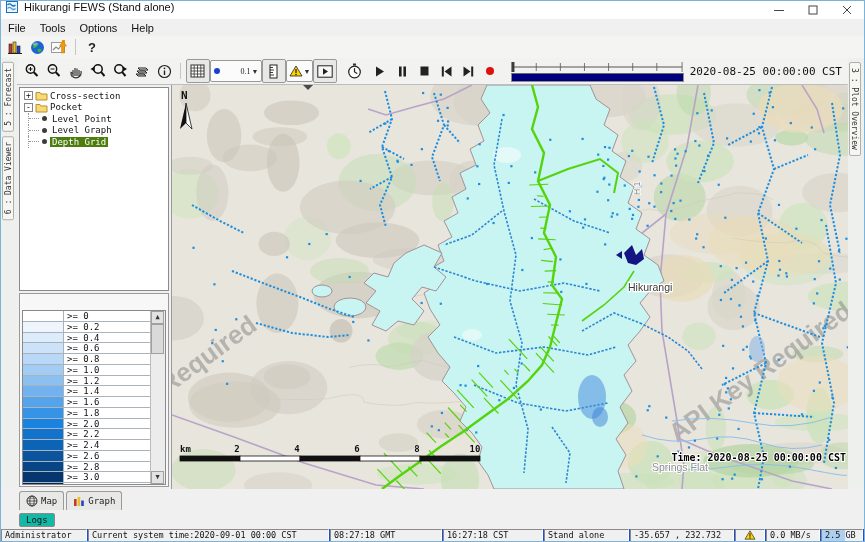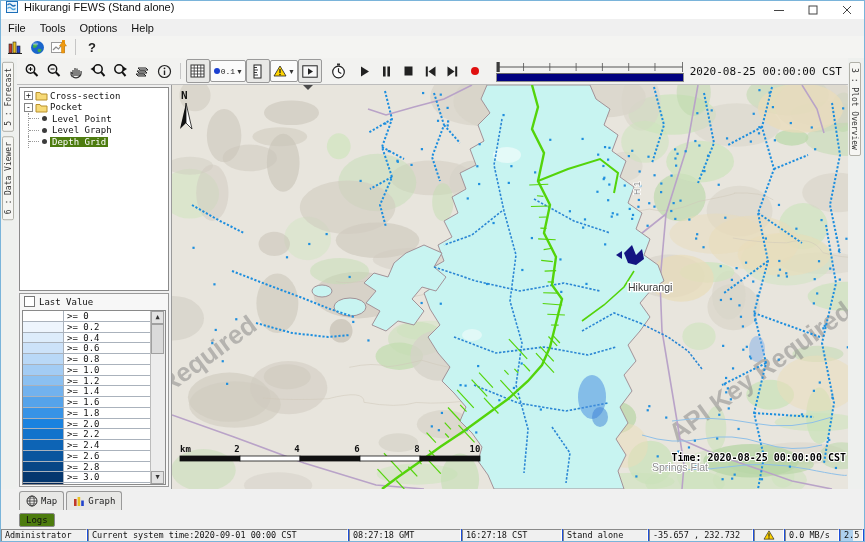--- a/index.html
+++ b/index.html
@@ -25,21 +25,21 @@
   .vtab{background:#f6f6f3;border:1px solid #b0b0a8;border-radius:2px;font-size:8px;color:#333;font-family:"DejaVu Sans Mono",monospace;display:block;margin:4px 0 0 1px;padding:5px 1px;width:12px;box-sizing:border-box;text-align:center;}
   .vtab.up{writing-mode:vertical-rl;transform:rotate(180deg);}
   .vtab.down{writing-mode:vertical-rl;}
   .center{position:absolute;left:16px;right:16px;top:0;height:100%;}
   
   .maptoolbar{position:absolute;top:0;left:0;right:0;height:27px;background:#f2f2f0;border-bottom:1px solid #bdbdbd;display:flex;align-items:center;padding:0 4px;box-sizing:border-box;}
   .mbtn{width:22px;height:22px;display:flex;align-items:center;justify-content:center;flex:0 0 auto;}
   .mbtn.framed{border:1px solid #9a9a9a;background:#e8e8e6;border-radius:2px;}
   .drop{display:flex;align-items:center;border:1px solid #9a9a9a;border-radius:2px;height:20px;padding:0 2px;background:#fbfbfb;flex:0 0 auto;}
   .caret{font-size:7px;color:#333;margin-left:1px;}
-  .thval{font-size:8px;font-family:Liberation Mono, monospace;color:#222;}
+  .thval{font-size:8px;font-family:Liberation Serif, serif;color:#222;margin-left:20px;}
   .timebox{flex:1 1 auto;display:flex;flex-direction:column;justify-content:center;margin:0 6px 0 10px;min-width:120px;max-width:320px;}
   .navybar{height:7px;background:#00007f;border:1px solid #8d8d8d;border-top-color:#6a6a6a;}
   .tbdate{font-size:11px;font-family:"DejaVu Sans Mono",monospace;color:#111;white-space:nowrap;margin-right:2px;}
   
   .cbody{position:absolute;top:27px;left:0;right:0;bottom:0;}
   .leftpanel{position:absolute;left:0;top:0;width:154px;height:100%;background:#f0f0f0;}
   .treebox{position:absolute;left:2px;top:2px;right:2px;height:202px;background:#fff;border:1px solid #8a8a8a;overflow:hidden;font-family:"DejaVu Sans Mono",monospace;font-size:9px;color:#111;}
   .trow{display:flex;align-items:center;height:11.5px;white-space:nowrap;}
   .exp{width:9px;height:9px;border:1px solid #848484;background:#fff;font-size:8px;line-height:7px;text-align:center;margin:0 2px 0 4px;box-sizing:border-box;flex:0 0 auto;}
   .conn{width:13px;height:11.5px;margin-left:8px;border-left:1px dotted #999;position:relative;flex:0 0 auto;}
@@ -57,21 +57,21 @@
   .lscroll{position:absolute;right:0;top:0;bottom:0;width:14px;background:#ececec;border-left:1px solid #bbb;}
   .sarrow{position:absolute;left:0;width:13px;height:13px;background:#e2e2e2;border:1px solid #a0a0a0;font-size:7px;text-align:center;line-height:11px;color:#333;box-sizing:border-box;}
   .sthumb{position:absolute;left:0;top:13px;width:13px;height:30px;background:#dadada;border:1px solid #a0a0a0;box-sizing:border-box;}
   .maparea{position:absolute;left:154px;top:0;right:0;bottom:0;border-left:1px solid #9a9a9a;overflow:hidden;}
   
   .tabsrow{position:absolute;top:488px;left:0;right:0;height:21px;background:#f0f0f0;display:flex;align-items:flex-end;padding-left:18px;}
   .btab{display:flex;align-items:center;gap:3px;border:1px solid #9a9a9a;border-bottom:none;border-radius:3px 3px 0 0;background:#e8e8e6;font-size:9px;font-family:"DejaVu Sans Mono",monospace;color:#222;padding:2px 6px;height:14px;margin-right:2px;}
   .btab.active{background:#ffffff;height:17px;font-weight:bold;}
   .tabctl{font-size:10px;font-weight:bold;color:#111;margin-left:2px;}
   .logsrow{position:absolute;top:509px;left:0;right:0;height:19px;background:#f0f0f0;display:flex;align-items:center;padding-left:18px;}
-  .logsbtn{border:1px solid #8a8a8a;background:#4d7c0f;border-radius:2px;font-size:9px;font-family:"DejaVu Sans Mono",monospace;padding:1px 6px;color:#111;}
+  .logsbtn{border:1px solid #8a8a8a;background:#14b8a6;border-radius:2px;font-size:9px;font-family:"DejaVu Sans Mono",monospace;padding:1px 6px;color:#111;}
   
   .statusbar{position:absolute;top:528px;left:0;right:0;height:14px;background:#1d4ed8;display:flex;font-family:"DejaVu Sans Mono",monospace;font-size:8.5px;color:#111;}
   .seg{border:1px solid;border-color:#8a8a8a #ffffff #ffffff #8a8a8a;margin-right:1px;padding:0 3px;line-height:11px;white-space:nowrap;overflow:hidden;box-sizing:border-box;background:#f0f0f0;position:relative;}
   .seg .fillbg{position:absolute;left:0;top:0;bottom:0;width:58%;background:#aed0ee;}
   .seg .txt{position:relative;}
 </style>
 </head>
 <body>
 
 <div id="window">
@@ -325,24 +325,20 @@
               <span class="tlabel">Level Graph</span>
             </div>
             <div class="trow">
               <span class="conn"></span>
               <span class="bullet"></span>
               <span class="tlabel sel">Depth Grid</span>
             </div>
           </div>
 
           <div class="legendbox">
-            <div class="lvrow">
-              <span class="cbox"></span>
-              <span>Last Value</span>
-            </div>
             <div class="ltable">
               <div id="legend-rows" style="position:absolute;left:0;top:0;right:14px;">
                   <div class="lrow">
                     <span class="sw" style="background: rgb(255, 255, 255);"></span>
                     <span class="ll">&gt;= 0</span>
                   </div>
                   <div class="lrow">
                     <span class="sw" style="background: rgb(238, 245, 253);"></span>
                     <span class="ll">&gt;= 0.2</span>
                   </div>
@@ -892,21 +888,21 @@
       <span>Graph</span>
     </span>
   </div>
 
   <div class="logsrow">
     <span class="logsbtn">Logs</span>
   </div>
 
   <div class="statusbar">
     <span class="seg" style="width:86px;">Administrator</span>
-    <span class="seg" style="width:260px;">Current system time:2020-09-01 00:00 CST</span>
+    <span class="seg" style="width:241px;">Current system time:2020-09-01 00:00 CST</span>
     <span class="seg" style="width:112px;">08:27:18 GMT</span>
     <span class="seg" style="width:100px;">16:27:18 CST</span>
     <span class="seg" style="width:85px;">Stand alone</span>
     <span class="seg" style="width:104px;">-35.657 , 232.732</span>
     <span class="seg" style="width:30px;text-align:center;"><svg width="12" height="10" viewBox="0 0 14 12">
           <path d="M7 1 L13 11 H1 Z" fill="#ffd400" stroke="#222" stroke-width="0.8"></path>
           <line x1="7" y1="4" x2="7" y2="8" stroke="#222" stroke-width="1.3"></line>
           <circle cx="7" cy="9.6" r="0.8" fill="#222"></circle>
         </svg></span>
     <span class="seg" style="width:54px;">0.0 MB/s</span>

